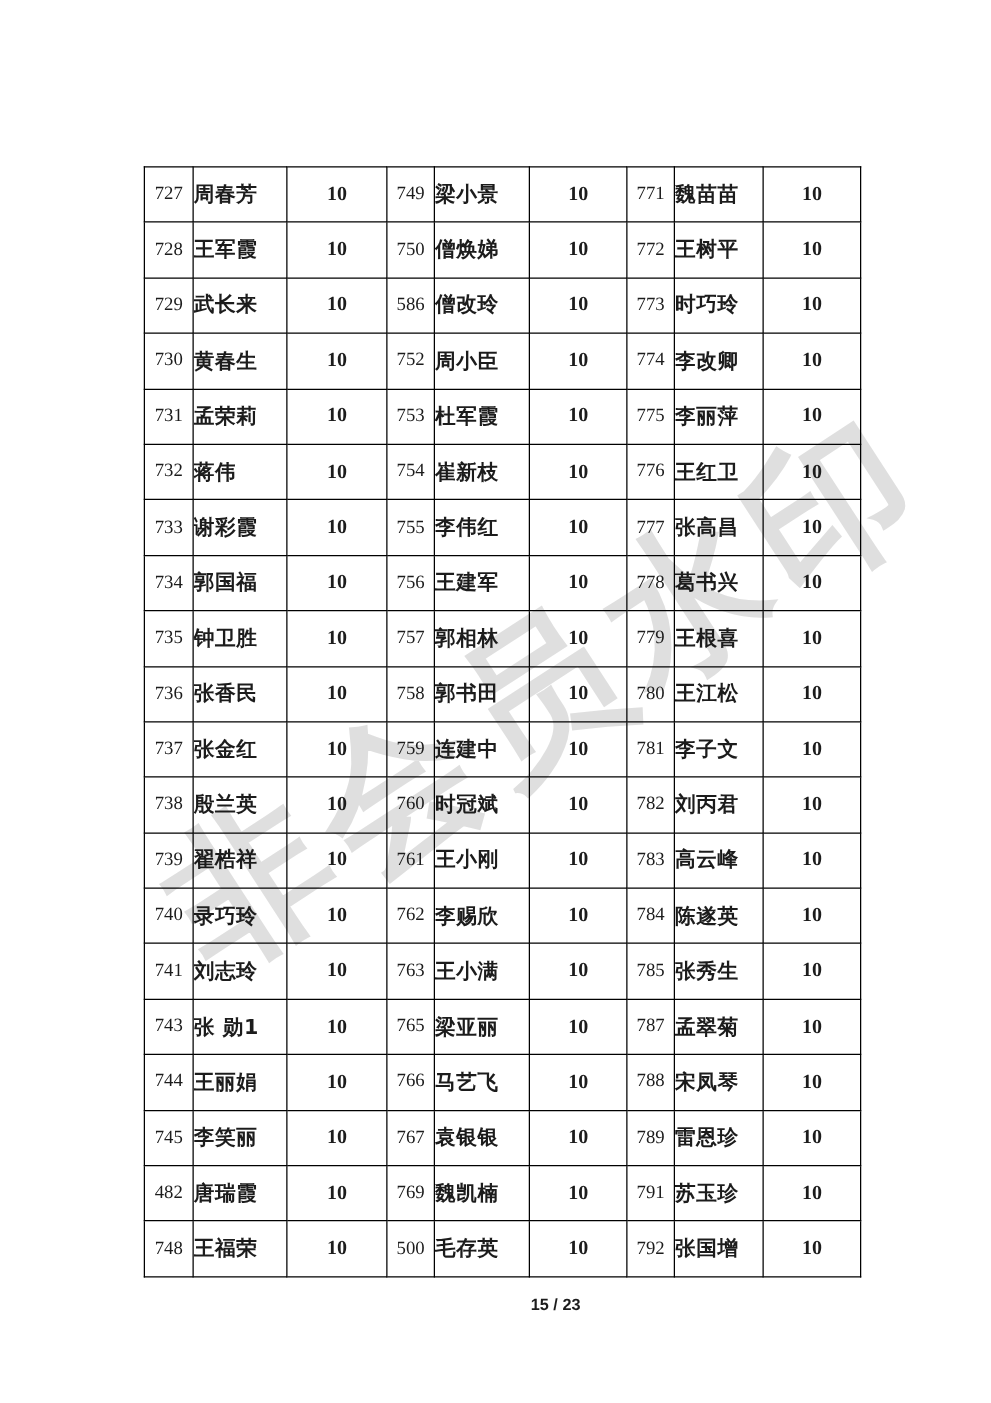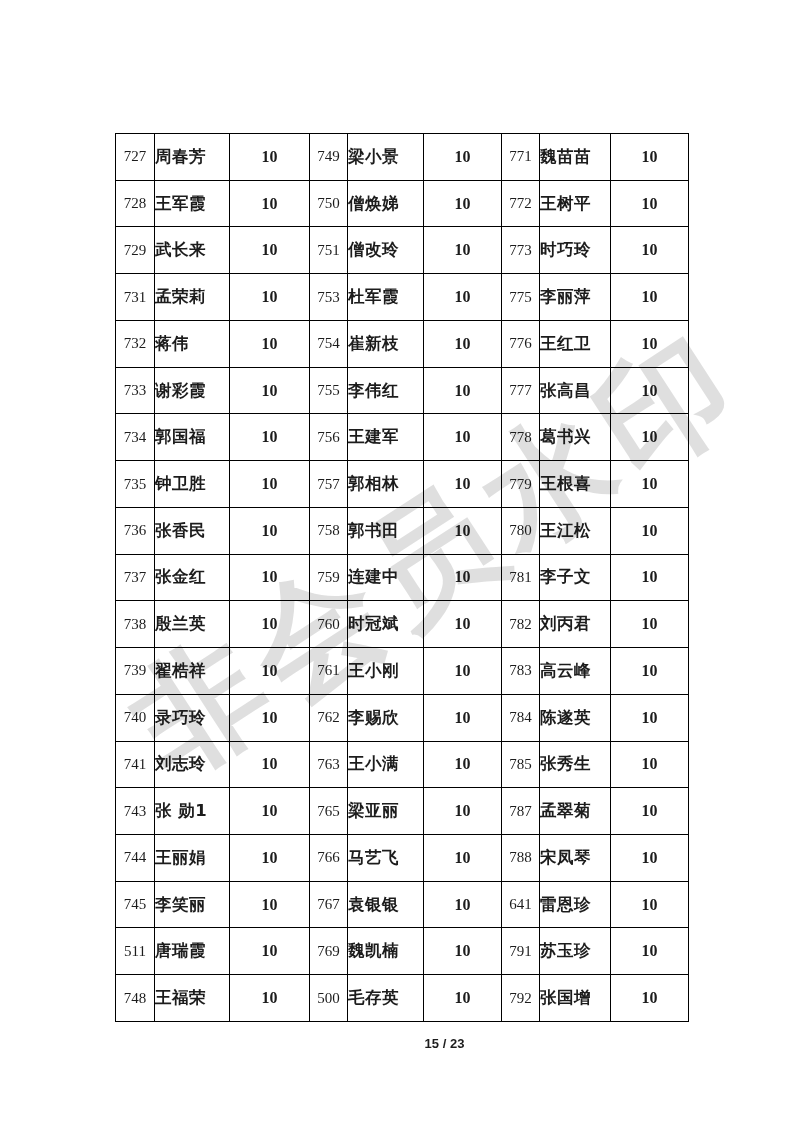--- a/index.html
+++ b/index.html
@@ -121,28 +121,39 @@
           <td class="name-cell">僧焕娣</td>
           <td class="score-cell">10</td>
           <td class="index-cell">772</td>
           <td class="name-cell">王树平</td>
           <td class="score-cell">10</td>
         </tr>
         <tr>
           <td class="index-cell">729</td>
           <td class="name-cell">武长来</td>
           <td class="score-cell">10</td>
-          <td class="index-cell">751</td>
+          <td class="index-cell">586</td>
           <td class="name-cell">僧改玲</td>
           <td class="score-cell">10</td>
           <td class="index-cell">773</td>
           <td class="name-cell">时巧玲</td>
           <td class="score-cell">10</td>
         </tr>
         <tr>
+          <td class="index-cell">730</td>
+          <td class="name-cell">黄春生</td>
+          <td class="score-cell">10</td>
+          <td class="index-cell">752</td>
+          <td class="name-cell">周小臣</td>
+          <td class="score-cell">10</td>
+          <td class="index-cell">774</td>
+          <td class="name-cell">李改卿</td>
+          <td class="score-cell">10</td>
+        </tr>
+        <tr>
           <td class="index-cell">731</td>
           <td class="name-cell">孟荣莉</td>
           <td class="score-cell">10</td>
           <td class="index-cell">753</td>
           <td class="name-cell">杜军霞</td>
           <td class="score-cell">10</td>
           <td class="index-cell">775</td>
           <td class="name-cell">李丽萍</td>
           <td class="score-cell">10</td>
         </tr>
@@ -278,26 +289,26 @@
           <td class="name-cell">宋凤琴</td>
           <td class="score-cell">10</td>
         </tr>
         <tr>
           <td class="index-cell">745</td>
           <td class="name-cell">李笑丽</td>
           <td class="score-cell">10</td>
           <td class="index-cell">767</td>
           <td class="name-cell">袁银银</td>
           <td class="score-cell">10</td>
-          <td class="index-cell">641</td>
+          <td class="index-cell">789</td>
           <td class="name-cell">雷恩珍</td>
           <td class="score-cell">10</td>
         </tr>
         <tr>
-          <td class="index-cell">511</td>
+          <td class="index-cell">482</td>
           <td class="name-cell">唐瑞霞</td>
           <td class="score-cell">10</td>
           <td class="index-cell">769</td>
           <td class="name-cell">魏凯楠</td>
           <td class="score-cell">10</td>
           <td class="index-cell">791</td>
           <td class="name-cell">苏玉珍</td>
           <td class="score-cell">10</td>
         </tr>
         <tr>

